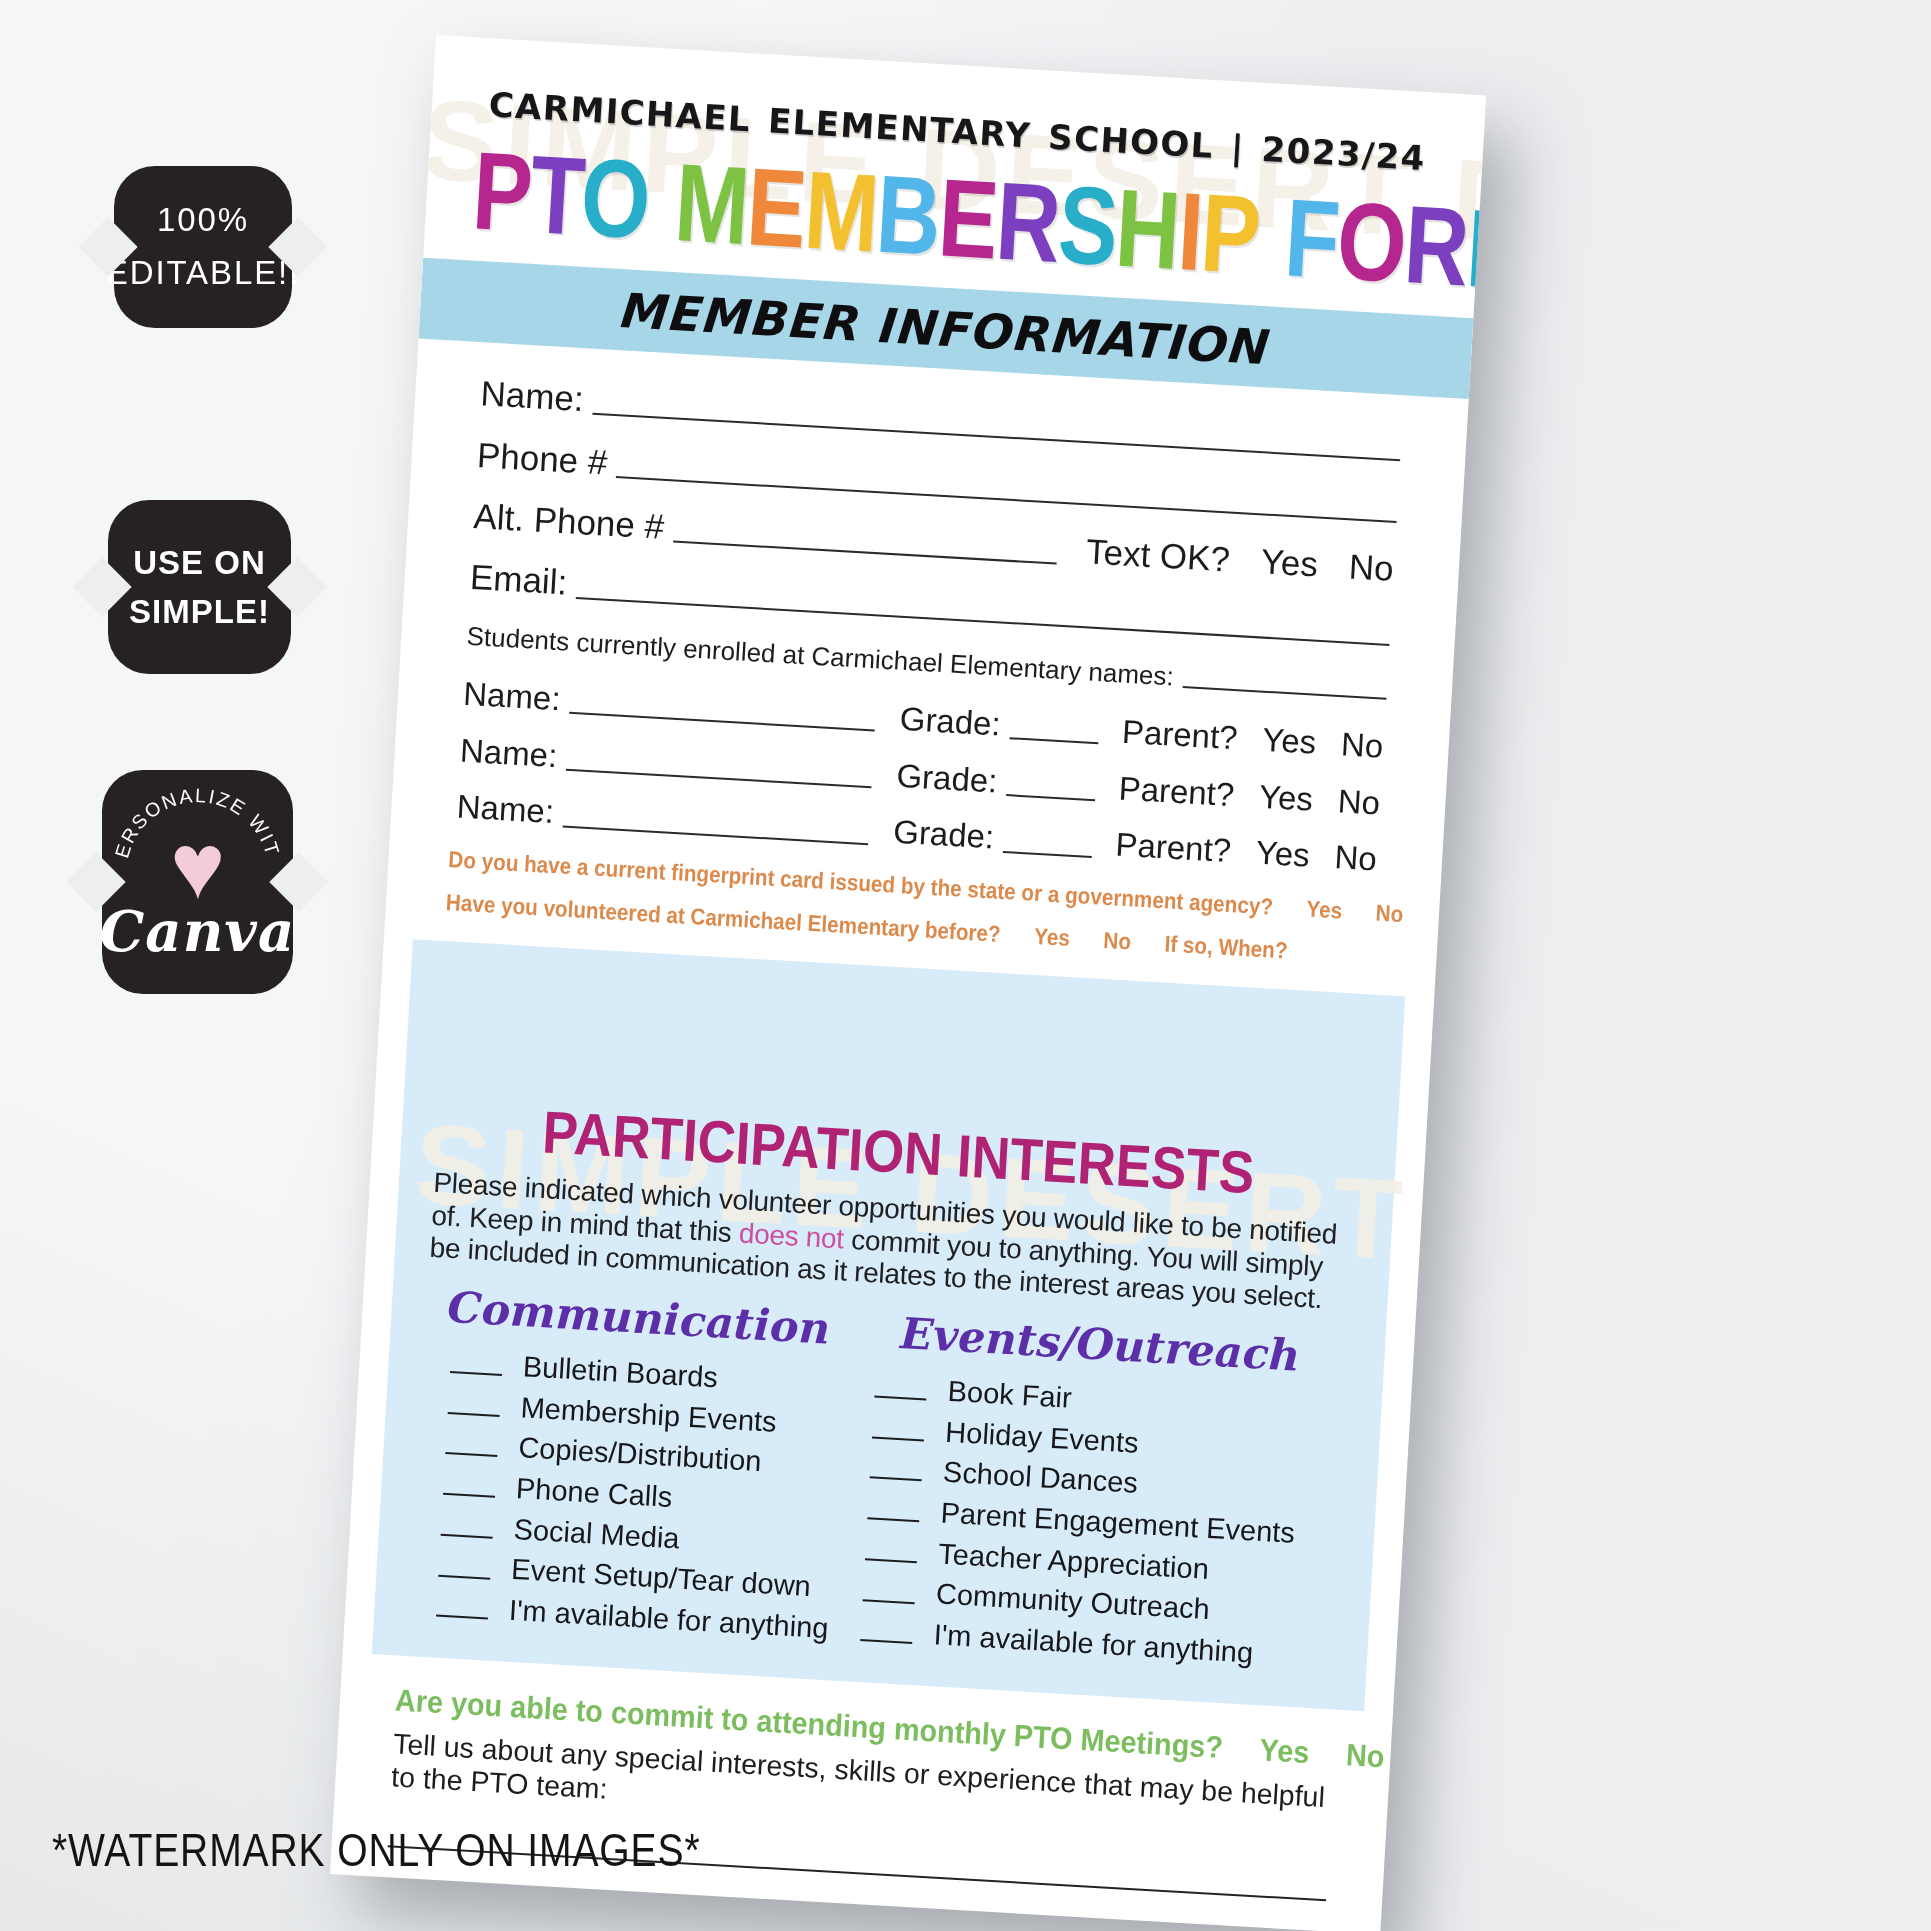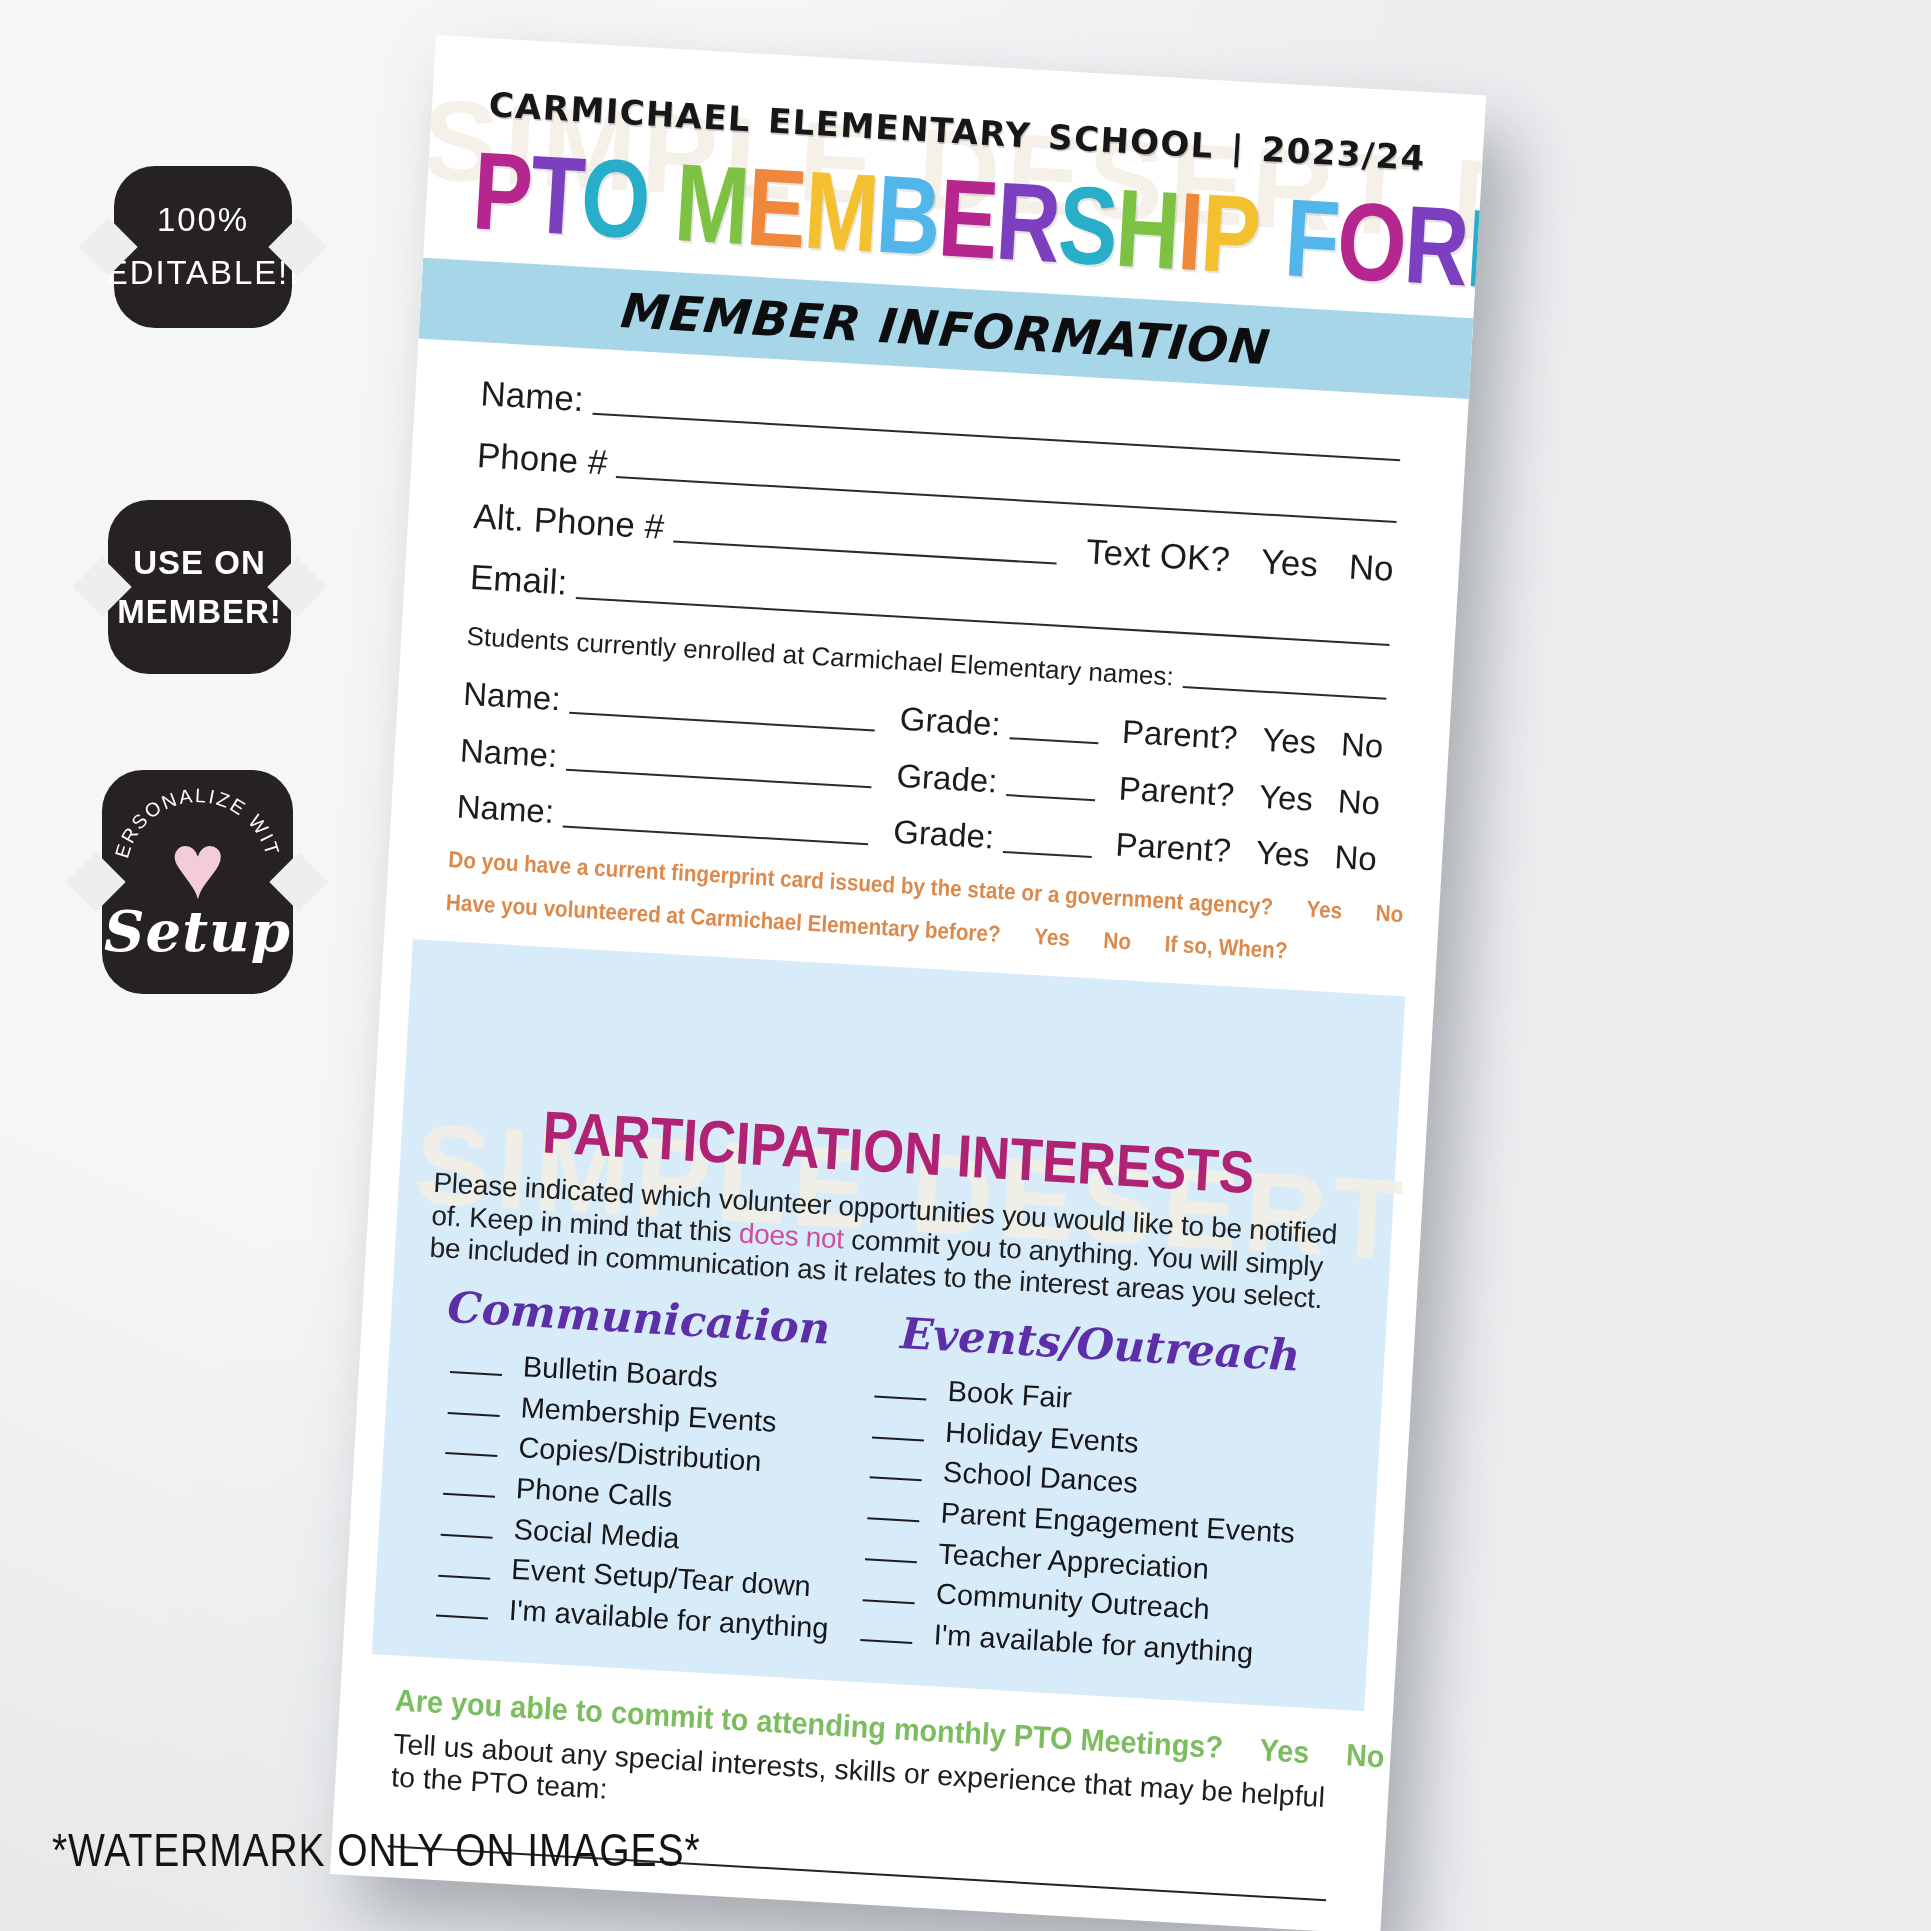--- a/index.html
+++ b/index.html
@@ -133,32 +133,32 @@
 <div class="bg-shade bg-shade-1"></div>
 <div class="bg-shade bg-shade-2"></div>
 
 <div class="badge badge-editable">
   <div class="b-thin">100%</div>
   <div class="b-thin">EDITABLE!!</div>
 </div>
 
 <div class="badge badge-formats">
   <div class="b-bold">USE ON</div>
-  <div class="b-bold">MEMBER!</div>
+  <div class="b-bold">SIMPLE!</div>
 </div>
 
 <div class="badge badge-canva">
   <svg class="arc-svg" viewBox="0 0 198 110">
     <path id="arcPath" d="M 16 102 A 84 84 0 0 1 182 102" fill="none"></path>
     <text text-anchor="middle">
       <textPath href="#arcPath" startOffset="50%">PERSONALIZE WITH</textPath>
     </text>
   </svg>
   <div class="heart">♥</div>
-  <div class="canva-word">Setup</div>
+  <div class="canva-word">Canva</div>
 </div>
 
 <div class="paper">
   <div class="paper-wm wm1">SIMPLE DESERT DESIGNS</div>
 
   <header class="school-line">CARMICHAEL ELEMENTARY SCHOOL | 2023/24</header>
 
   <h1 class="form-title"><span style="color: rgb(181, 38, 142);">P</span><span style="color: rgb(124, 63, 191);">T</span><span style="color: rgb(41, 174, 201);">O</span><span class="tsp">&nbsp;</span><span style="color: rgb(125, 194, 66);">M</span><span style="color: rgb(240, 136, 60);">E</span><span style="color: rgb(243, 192, 47);">M</span><span style="color: rgb(82, 182, 234);">B</span><span style="color: rgb(181, 38, 142);">E</span><span style="color: rgb(124, 63, 191);">R</span><span style="color: rgb(41, 174, 201);">S</span><span style="color: rgb(125, 194, 66);">H</span><span style="color: rgb(240, 136, 60);">I</span><span style="color: rgb(243, 192, 47);">P</span><span class="tsp">&nbsp;</span><span style="color: rgb(82, 182, 234);">F</span><span style="color: rgb(181, 38, 142);">O</span><span style="color: rgb(124, 63, 191);">R</span><span style="color: rgb(41, 174, 201);">M</span></h1>
 
   <div class="member-banner">

